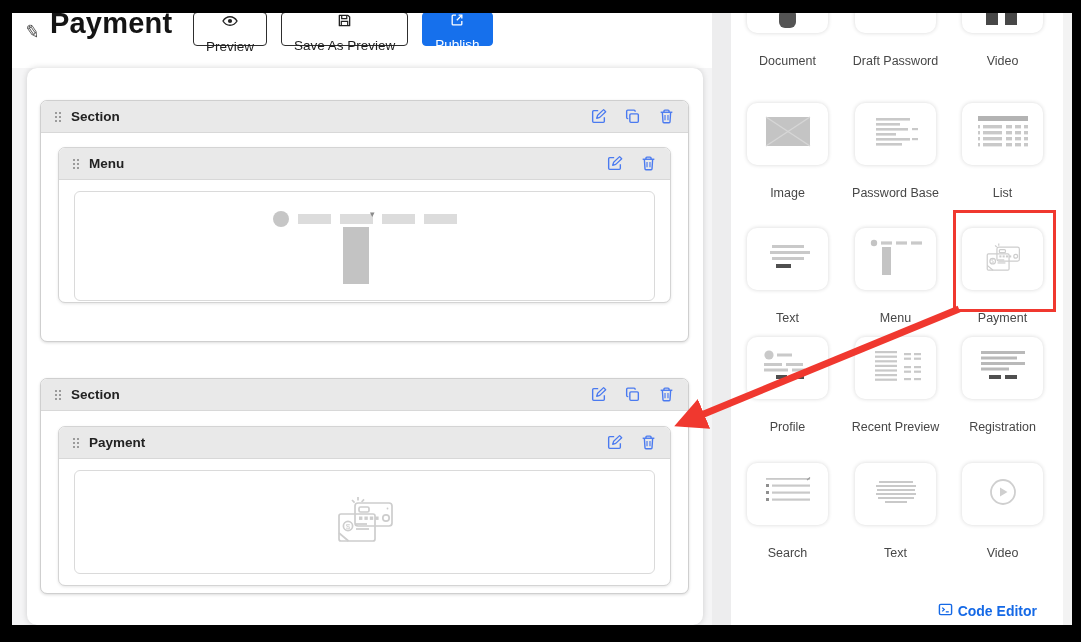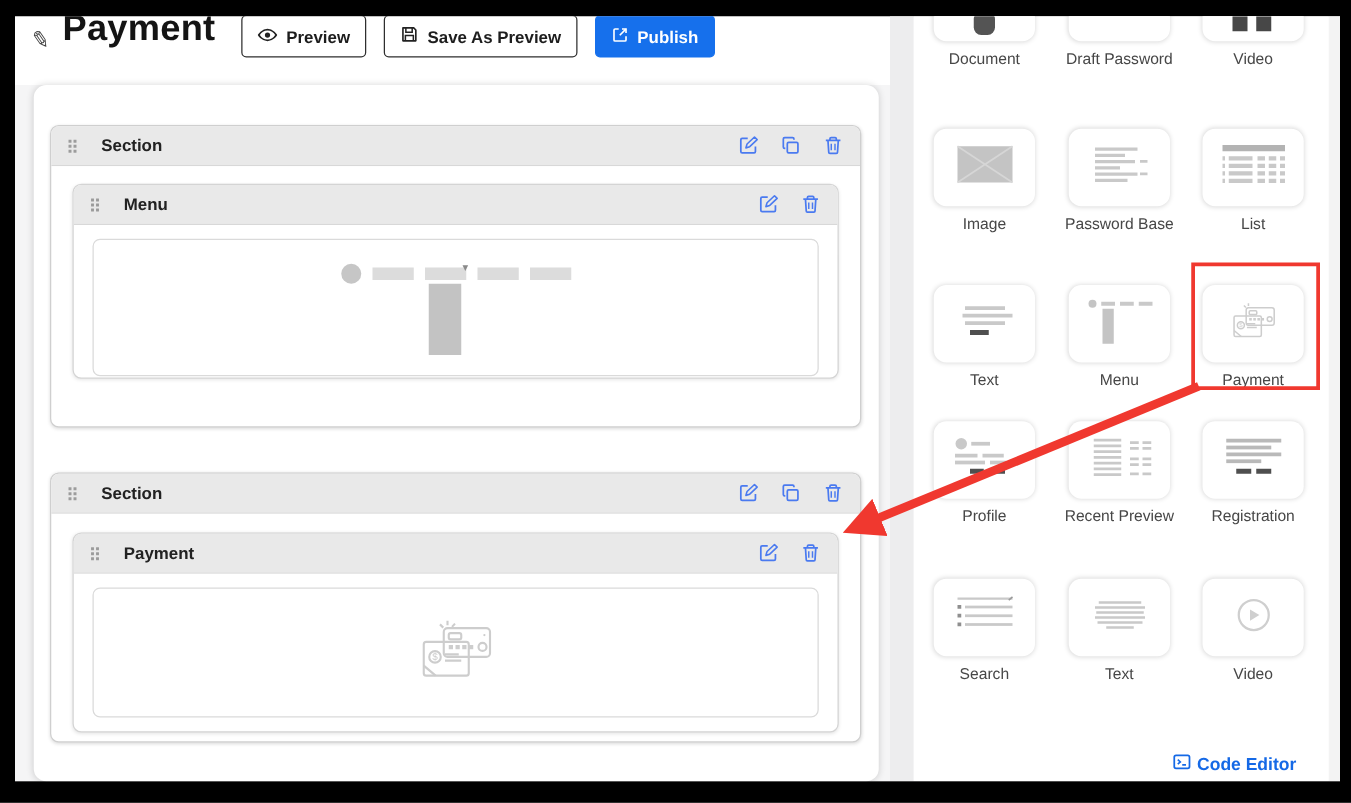--- a/index.html
+++ b/index.html
@@ -5,37 +5,37 @@
   html,body{margin:0;padding:0;background:#000;}
   .frame{position:relative;width:1081px;height:642px;background:#000;overflow:hidden;
          font-family:"Liberation Sans",sans-serif;}
   .screen{position:absolute;left:12px;top:13px;width:1060px;height:612px;background:#fff;overflow:hidden;}
 
   
   .pencil{position:absolute;left:13px;top:8px;font-size:18px;color:#444;transform:rotate(10deg);}
   .page-title{position:absolute;left:38px;top:-6px;font-size:29px;font-weight:bold;color:#141414;letter-spacing:.2px;}
   .btnrow{position:absolute;left:181px;top:-1px;height:34px;display:flex;gap:14px;align-items:stretch;}
   .btn{display:flex;align-items:center;gap:7px;padding:0 12px;background:#fff;
-       border:1.6px solid #2e2e2e;border-radius:4px;font-size:13.5px;font-weight:bold;color:#1d1d1d;cursor:pointer;}
+       border:1.6px solid #2e2e2e;border-radius:4px;font-size:13.5px;font-weight:normal;color:#1d1d1d;cursor:pointer;flex-direction:column;}
   .btn svg{flex:0 0 auto;}
   .btn.publish{background:#1670ec;border-color:#1670ec;color:#fff;}
 
   
   .canvas-bg{position:absolute;left:0;top:55px;width:700px;height:557px;background:#f5f5f6;}
   .page-card{position:absolute;left:15px;top:55px;width:676px;height:557px;background:#fff;
              border-radius:10px;box-shadow:0 0 6px rgba(0,0,0,.16);}
   .gutter{position:absolute;left:700px;top:0;width:19px;height:612px;background:#ededee;}
   .scroll-strip{position:absolute;left:1051px;top:0;width:9px;height:612px;background:#f3f3f3;}
 
   .section{position:absolute;left:28px;width:647px;background:#fff;border:1px solid #cfcfcf;
            border-radius:7px;box-shadow:0 1px 3px rgba(0,0,0,.14);}
   .sec1{top:87px;height:240px;}
   .sec2{top:365px;height:214px;}
   .sec-header{height:31px;background:#e9e9e9;border-bottom:1px solid #d8d8d8;border-radius:6px 6px 0 0;
-              display:flex;align-items:center;padding:0 13px;gap:19px;}
+              display:flex;align-items:center;padding:0 13px;gap:9px;}
   .sec-title{font-weight:bold;font-size:13.5px;color:#222;}
   .dots{width:8px;height:12px;background-image:radial-gradient(circle,#9b9b9b 1.1px,transparent 1.5px);
         background-size:4px 4px;cursor:grab;}
   .hdr-icons{margin-left:auto;display:flex;gap:17px;align-items:center;}
   .hdr-icons .ic{cursor:pointer;display:flex;}
 
   .widget{position:absolute;left:17px;width:611px;background:#fff;border:1px solid #d4d4d4;
           border-radius:7px;box-shadow:0 1px 3px rgba(0,0,0,.10);}
   .widget-menu{top:46px;height:154px;}
   .widget-payment{top:47px;height:158px;}
@@ -55,21 +55,21 @@
   .pay-ph{position:absolute;left:50%;top:50%;transform:translate(-50%,-50%);}
 
   
   .palette{position:absolute;left:719px;top:0;width:332px;height:612px;background:#fff;}
   .prow{position:absolute;left:0;width:332px;height:0;}
   .pcell{position:absolute;width:81px;}
   .c1{left:16px;} .c2{left:124px;} .c3{left:231px;}
   .ptile{position:relative;width:81px;height:62px;background:#fff;border-radius:10px;
          box-shadow:0 0 4px rgba(0,0,0,.16);display:flex;align-items:center;justify-content:center;
          overflow:hidden;cursor:grab;}
-  .plabel{width:101px;margin-left:-10px;margin-top:6px;text-align:center;font-size:12.5px;
+  .plabel{width:101px;margin-left:-10px;margin-top:20px;text-align:center;font-size:12.5px;
           color:#474747;line-height:1.3;}
   .doc-part{position:absolute;left:32px;top:40px;width:17px;height:17px;border-radius:4px 4px 6px 6px;background:#545454;}
   .form-sq{position:absolute;top:42px;width:12px;height:12px;background:#474747;}
   .fs1{left:24px;} .fs2{left:43px;}
 
   
   .hl-box{position:absolute;left:941px;top:197px;width:97px;height:96px;border:3px solid #f0382f;z-index:35;}
   .arrow-svg{position:absolute;left:0;top:0;width:1060px;height:612px;z-index:40;pointer-events:none;}
 
   .code-editor{position:absolute;right:26px;top:589px;display:flex;align-items:center;gap:5px;

